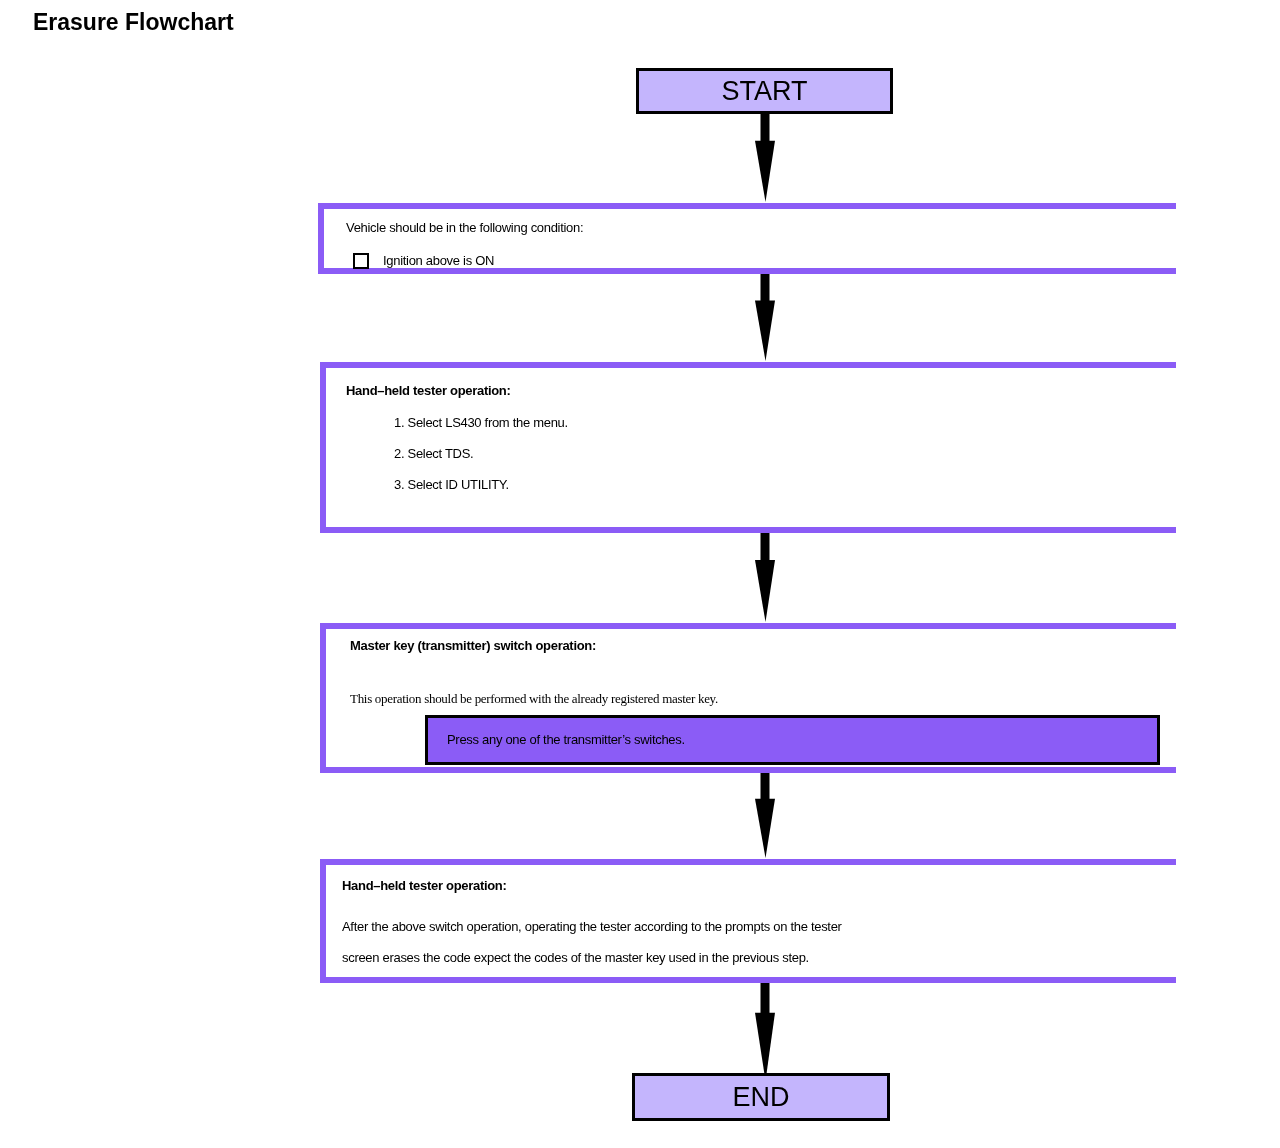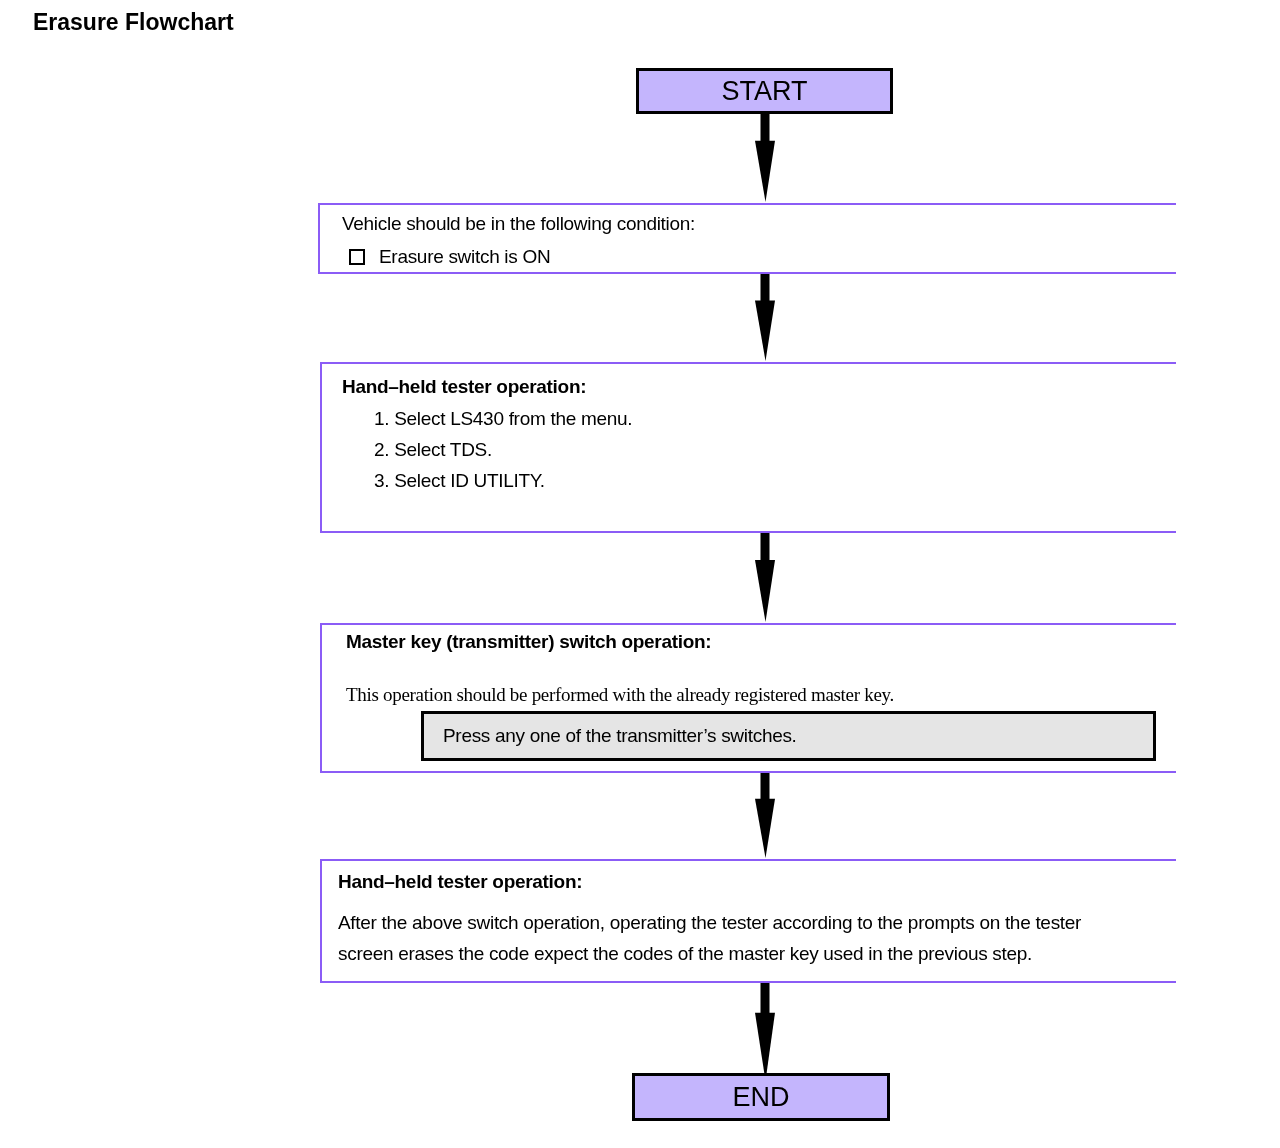--- a/index.html
+++ b/index.html
@@ -12,39 +12,39 @@
     font-size:23px;font-weight:bold;white-space:nowrap;
   }
   .terminal{
     position:absolute;border:3px solid #000;box-sizing:border-box;background:#c4b5fd;
     display:flex;align-items:center;justify-content:center;
     font-size:27px;line-height:1;
   }
   .start{left:636px;top:68px;width:257px;height:46px;}
   .end{left:632px;top:1073px;width:258px;height:48px;}
   .box{
-    position:absolute;border:2px solid #8b5cf6;box-sizing:border-box;background:#fff;
-    font-size:19px;letter-spacing:-0.3px;line-height:24px;
+    position:absolute;border:6px solid #8b5cf6;box-sizing:border-box;background:#fff;
+    font-size:13px;letter-spacing:-0.3px;line-height:24px;
   }
   .b1{left:318px;top:203px;width:924px;height:71px;padding:7px 20px 0 22px;}
   .b2{left:320px;top:362px;width:922px;height:171px;padding:11px 20px 0 20px;}
   .b3{left:320px;top:623px;width:918px;height:150px;padding:5px 20px 0 24px;}
   .b4{left:320px;top:859px;width:920px;height:124px;padding:9px 30px 0 16px;}
   .heading{font-weight:bold;}
   .checkline{margin-top:9px;display:flex;align-items:center;}
   .checkbox{
     width:16px;height:16px;border:2px solid #000;box-sizing:border-box;
     display:inline-block;margin:0 14px 0 7px;flex:none;background:#fff;
   }
   .b2 .heading{margin-bottom:4px;}
-  .item{margin-left:32px;line-height:31px;}
+  .item{margin-left:48px;line-height:31px;}
   .b3 .body{margin-top:29px;font-family:Liberation Serif, serif;}
   .innerbox{
     position:absolute;left:99px;top:86px;width:735px;height:50px;
-    border:3px solid #000;box-sizing:border-box;background:#e5e5e5;
+    border:3px solid #000;box-sizing:border-box;background:#8b5cf6;
     display:flex;align-items:center;padding-left:19px;
   }
   .b4 .bodyline{line-height:31px;}
   .b4 .body{margin-top:13px;}
   .arrow{position:absolute;left:752px;width:26px;fill:#000;}
 </style>
 </head>
 <body>
 
 <div class="canvas">
@@ -73,21 +73,21 @@
   </svg>
   <svg class="arrow" style="top:983px;height:99px" viewBox="0 0 26 90" preserveAspectRatio="none">
     <rect x="8.5" y="0" width="9" height="29"></rect>
     <polygon points="3,27 23,27 13.5,89"></polygon>
   </svg>
 
   <div class="box b1">
     <div>Vehicle should be in the following condition:</div>
     <div class="checkline">
       <span class="checkbox"></span>
-      <span>Erasure switch is ON</span>
+      <span>Ignition above is ON</span>
     </div>
   </div>
 
   <div class="box b2">
     <div class="heading">Hand–held tester operation:</div>
     <div class="item">1. Select LS430 from the menu.</div>
     <div class="item">2. Select TDS.</div>
     <div class="item">3. Select ID UTILITY.</div>
   </div>
 

